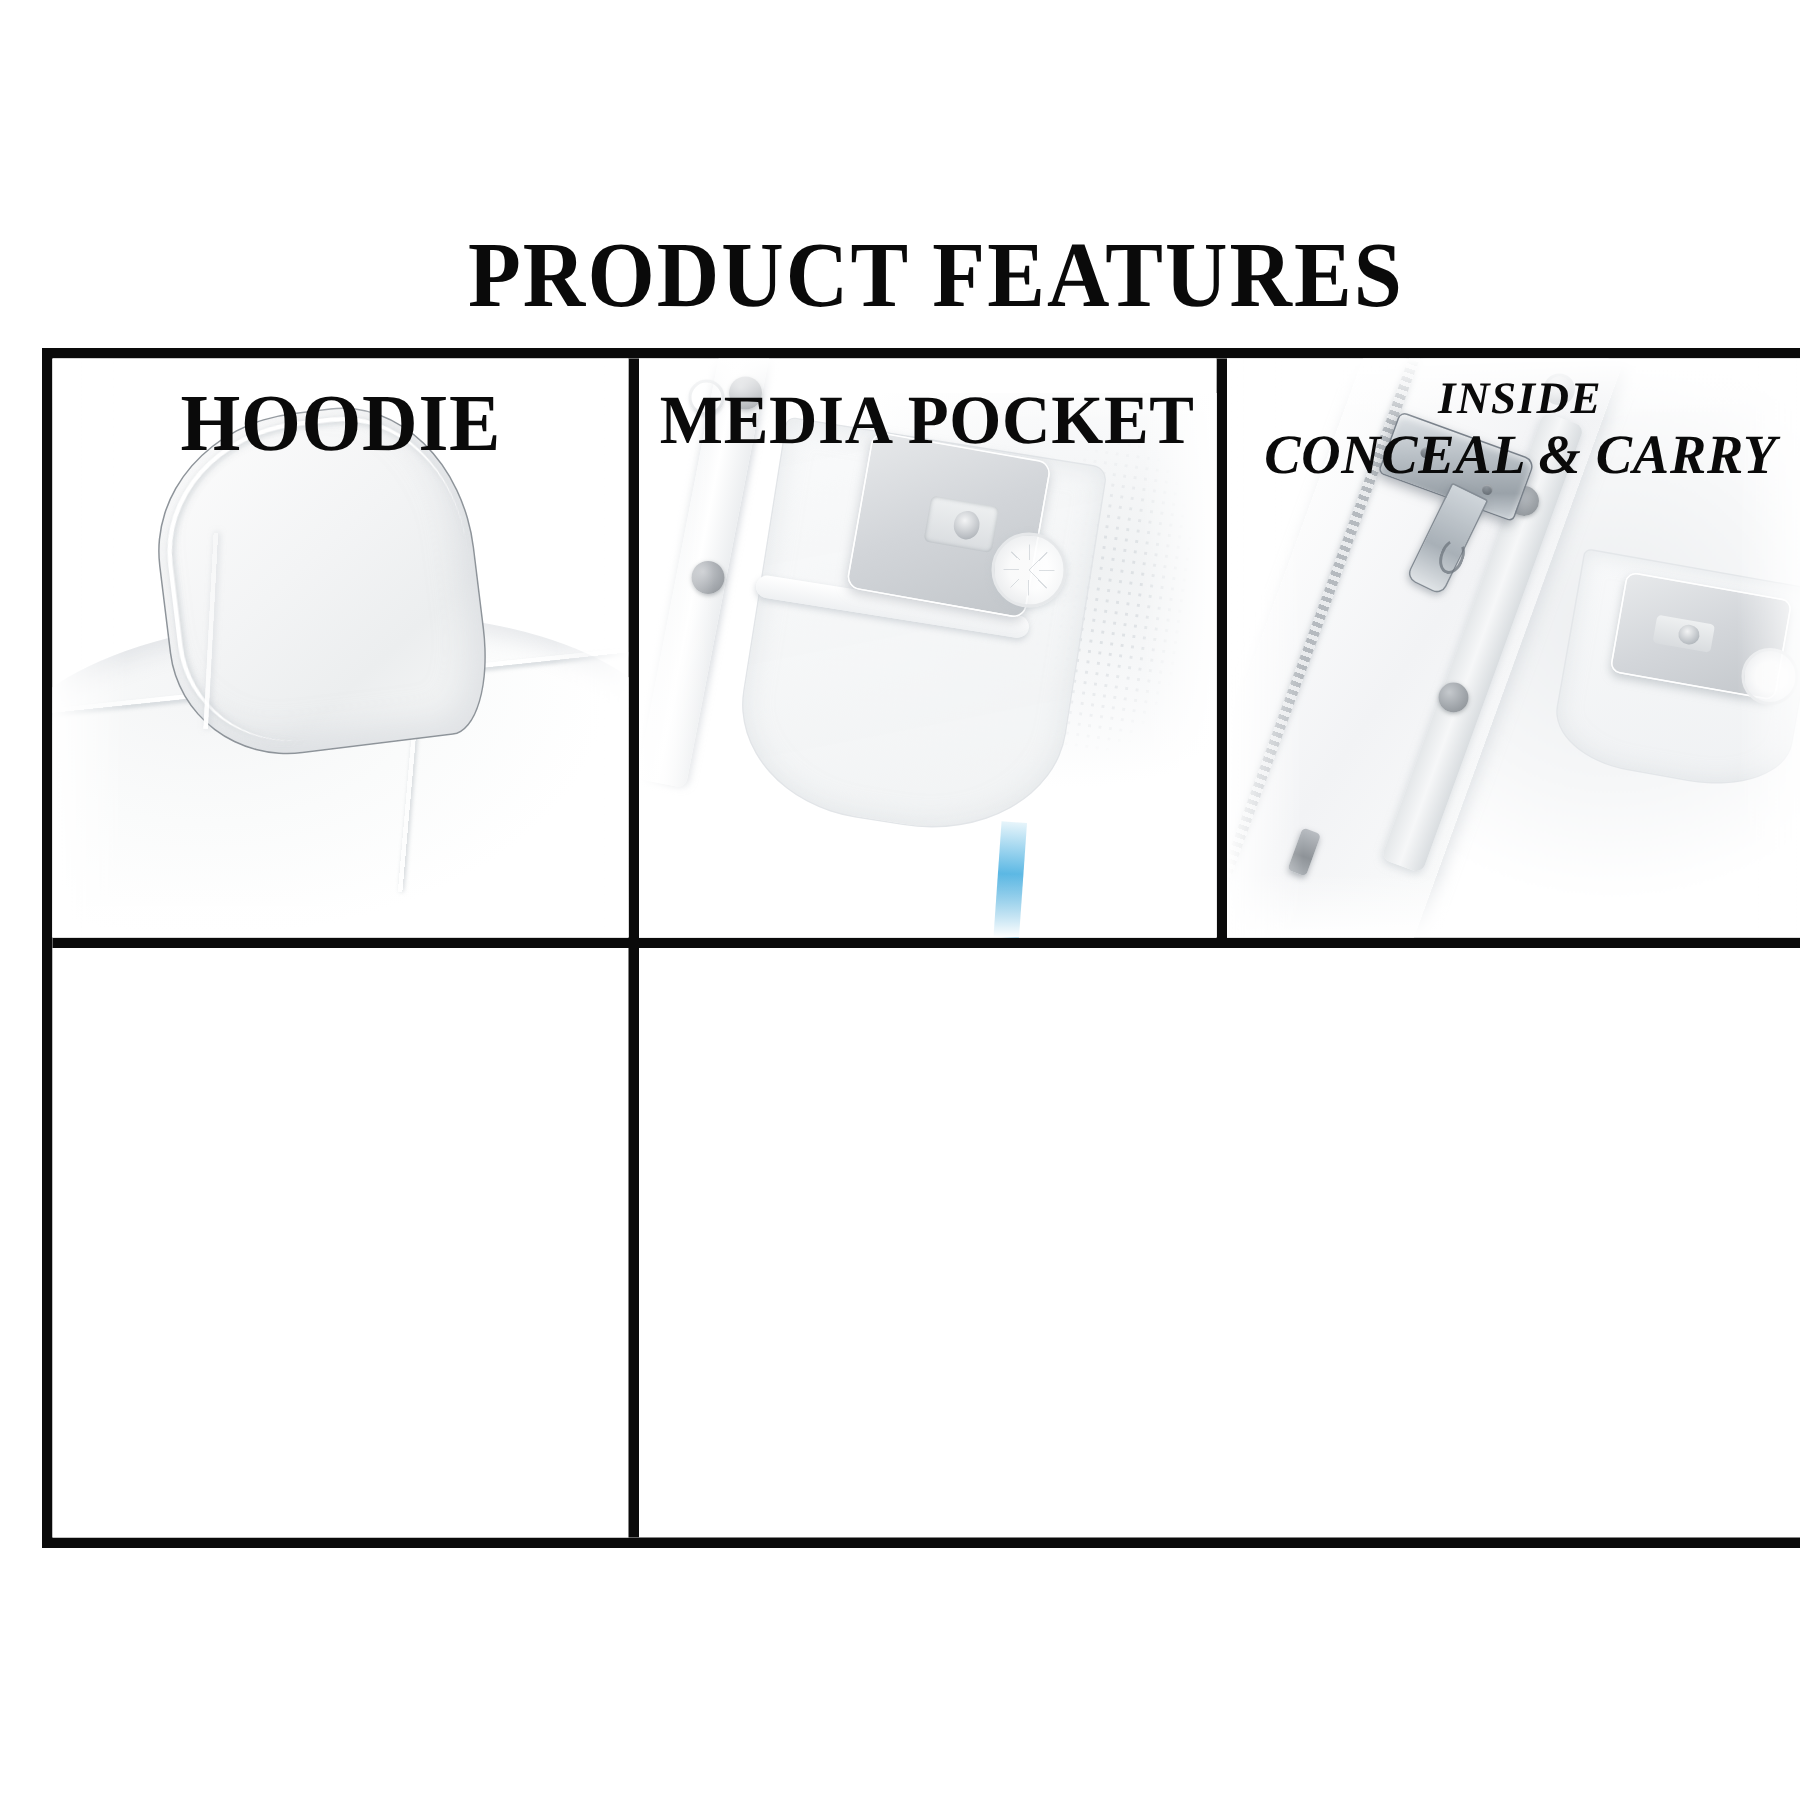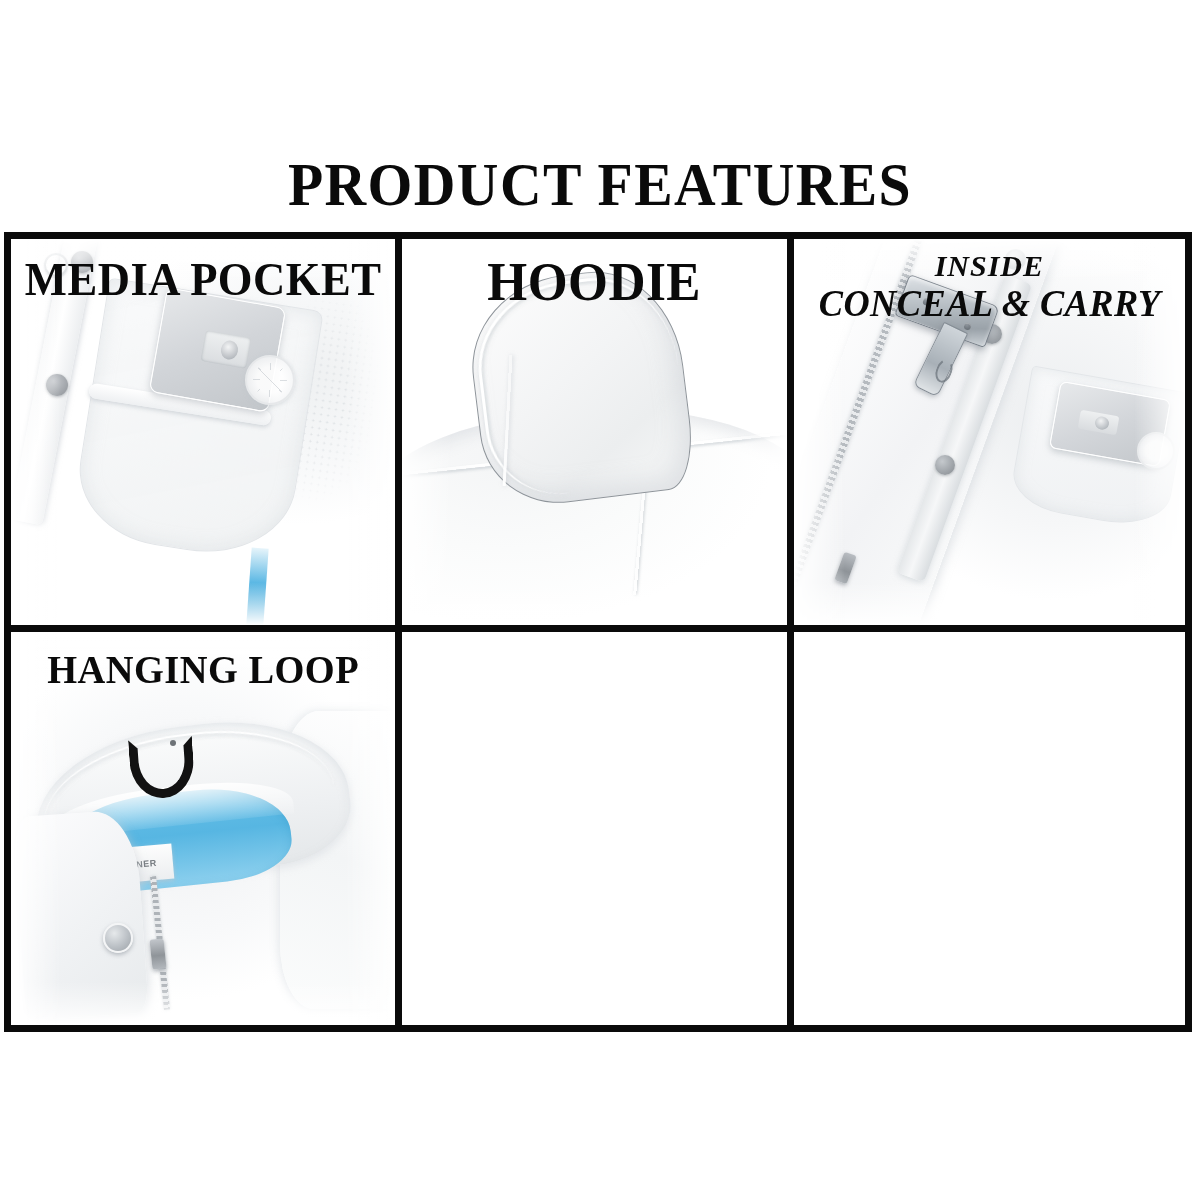--- a/index.html
+++ b/index.html
@@ -12,20 +12,21 @@
     height: 1200px;
     font-family: "Liberation Serif", "DejaVu Serif", serif;
     overflow: hidden;
   }
 
   #page {
     position: relative;
     width: 1074px;
     height: 1200px;
     background: #ffffff;
+    margin-left: 24px;
   }
 
   
   .page-title {
     position: absolute;
     left: 0;
     top: 152px;
     width: 1200px;
     text-align: center;
     font-family: "Liberation Serif", "DejaVu Serif", serif;
@@ -584,50 +585,50 @@
   }
 </style>
 </head>
 <body>
 
 <div id="page">
 
   <div class="page-title">PRODUCT FEATURES</div>
 
   <div class="feature-grid">
+
+    <div class="cell c1">
+      <div class="photo hoodie-wrap">
+        <div class="hood-shoulder"></div>
+        <div class="hood-seam-v"></div>
+        <div class="hood-main"></div>
+        <div class="hood-brim"></div>
+        <div class="hood-fold"></div>
+      </div>
+      <div class="fade-frame"></div>
+      <div class="cell-label label-hoodie">HOODIE</div>
+    </div>
 
     <div class="cell c2">
       <div class="photo">
         <div class="mp-body"></div>
         <div class="mp-mesh"></div>
         <div class="mp-placket"></div>
         <div class="mp-snap-ring"></div>
         <div class="mp-snap s1"></div>
         <div class="mp-snap s2"></div>
         <div class="mp-pocket"></div>
         <div class="mp-pocket-lip"></div>
         <div class="mp-phone"></div>
         <div class="mp-phone-cam"></div>
         <div class="mp-vent-ring"></div>
         <div class="mp-liner-blue"></div>
       </div>
       <div class="fade-frame"></div>
       <div class="cell-label label-media">MEDIA POCKET</div>
-    </div>
-
-    <div class="cell c1">
-      <div class="photo hoodie-wrap">
-        <div class="hood-shoulder"></div>
-        <div class="hood-seam-v"></div>
-        <div class="hood-main"></div>
-        <div class="hood-brim"></div>
-        <div class="hood-fold"></div>
-      </div>
-      <div class="fade-frame"></div>
-      <div class="cell-label label-hoodie">HOODIE</div>
     </div>
 
     <div class="cell c3">
       <div class="photo">
         <div class="cc-body"></div>
         <div class="cc-panel"></div>
         <div class="cc-zipper"></div>
         <div class="cc-zip-pull"></div>
         <div class="cc-strap"></div>
         <div class="cc-strap-snap t1"></div>
@@ -641,39 +642,18 @@
         <div class="cc-phone-cam"></div>
         <div class="cc-vent-ring"></div>
       </div>
       <div class="fade-frame"></div>
       <div class="cell-label label-inside">
         <span class="l1">INSIDE</span>
         <span class="l2">CONCEAL &amp; CARRY</span>
       </div>
     </div>
 
-    <div class="cell c4">
-      <div class="photo">
-        <div class="hl-bg"></div>
-        <div class="hl-right-panel"></div>
-        <div class="hl-collar"></div>
-        <div class="hl-blue"></div>
-        <div class="hl-blue-top"></div>
-        <div class="hl-collar-edge"></div>
-        <div class="hl-loop"></div>
-        <div class="hl-loop-stitch"></div>
-        <div class="hl-tag">
-          <span class="hl-tag-text">ZIP-OUT LINER</span>
-        </div>
-        <div class="hl-lapel"></div>
-        <div class="hl-zip"></div>
-        <div class="hl-zip-pull"></div>
-        <div class="hl-snap"></div>
-      </div>
-      <div class="fade-frame"></div>
-      <div class="cell-label label-hanging">HANGING LOOP</div>
-    </div>
 
     <div class="cell c5"></div>
 
 
   </div>
 </div>
 
 </body></html>

